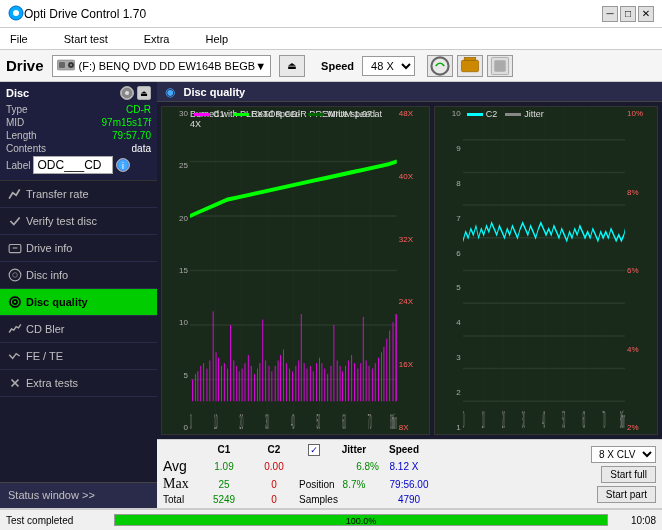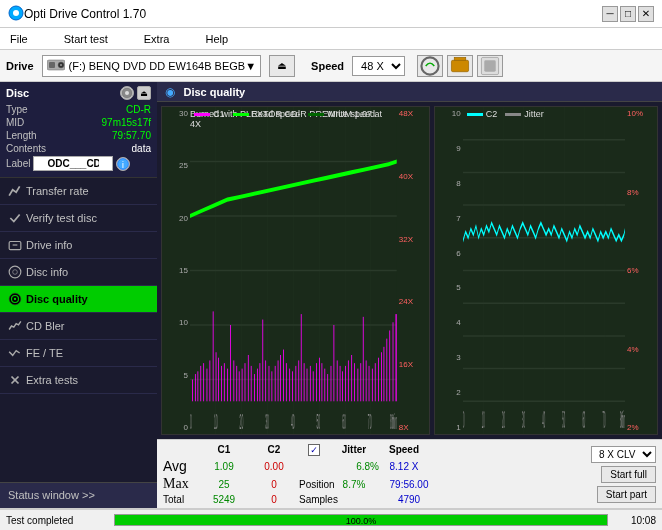--- a/index.html
+++ b/index.html
@@ -35,21 +35,21 @@
     
     .drive-bar {
       background: #f5f5f5;
       display: flex;
       align-items: center;
       padding: 3px 6px;
       border-bottom: 1px solid #ccc;
       height: 32px;
       gap: 8px;
     }
-    .drive-label { font-size: 11px; font-weight: bold; }
+    .drive-label { font-size: 15px; font-weight: bold; }
     .drive-select {
       display: flex;
       align-items: center;
       background: #fff;
       border: 1px solid #999;
       padding: 2px 4px;
       font-size: 11px;
       min-width: 200px;
       justify-content: space-between;
       cursor: pointer;
@@ -89,24 +89,23 @@
     }
     .disc-title { color: #fff; font-weight: bold; font-size: 11px; }
     .disc-icon { width: 14px; height: 14px; border: 1px solid #aaa; border-radius: 50%; background: #ccc; cursor: pointer; display: flex; align-items: center; justify-content: center; font-size: 8px; }
     .disc-row { display: flex; justify-content: space-between; align-items: center; margin-bottom: 2px; }
     .disc-key { color: #c0c0c0; font-size: 10px; }
     .disc-val { color: #00ff00; font-size: 10px; text-align: right; }
     .disc-val-white { color: #fff; font-size: 10px; text-align: right; }
     .label-input {
       background: #fff;
       border: 1px solid #aaa;
-      font-size: 10px;
-      padding: 1px 13px;
+      font-size: 12px;
+      padding: 1px 3px;
       width: 80px;
-      font-weight: bold;
     }
     .label-row { display: flex; align-items: center; gap: 3px; margin-bottom: 2px; }
     
     
     .nav-item {
       display: flex;
       align-items: center;
       padding: 6px 8px;
       color: #c0c0c0;
       cursor: pointer;

